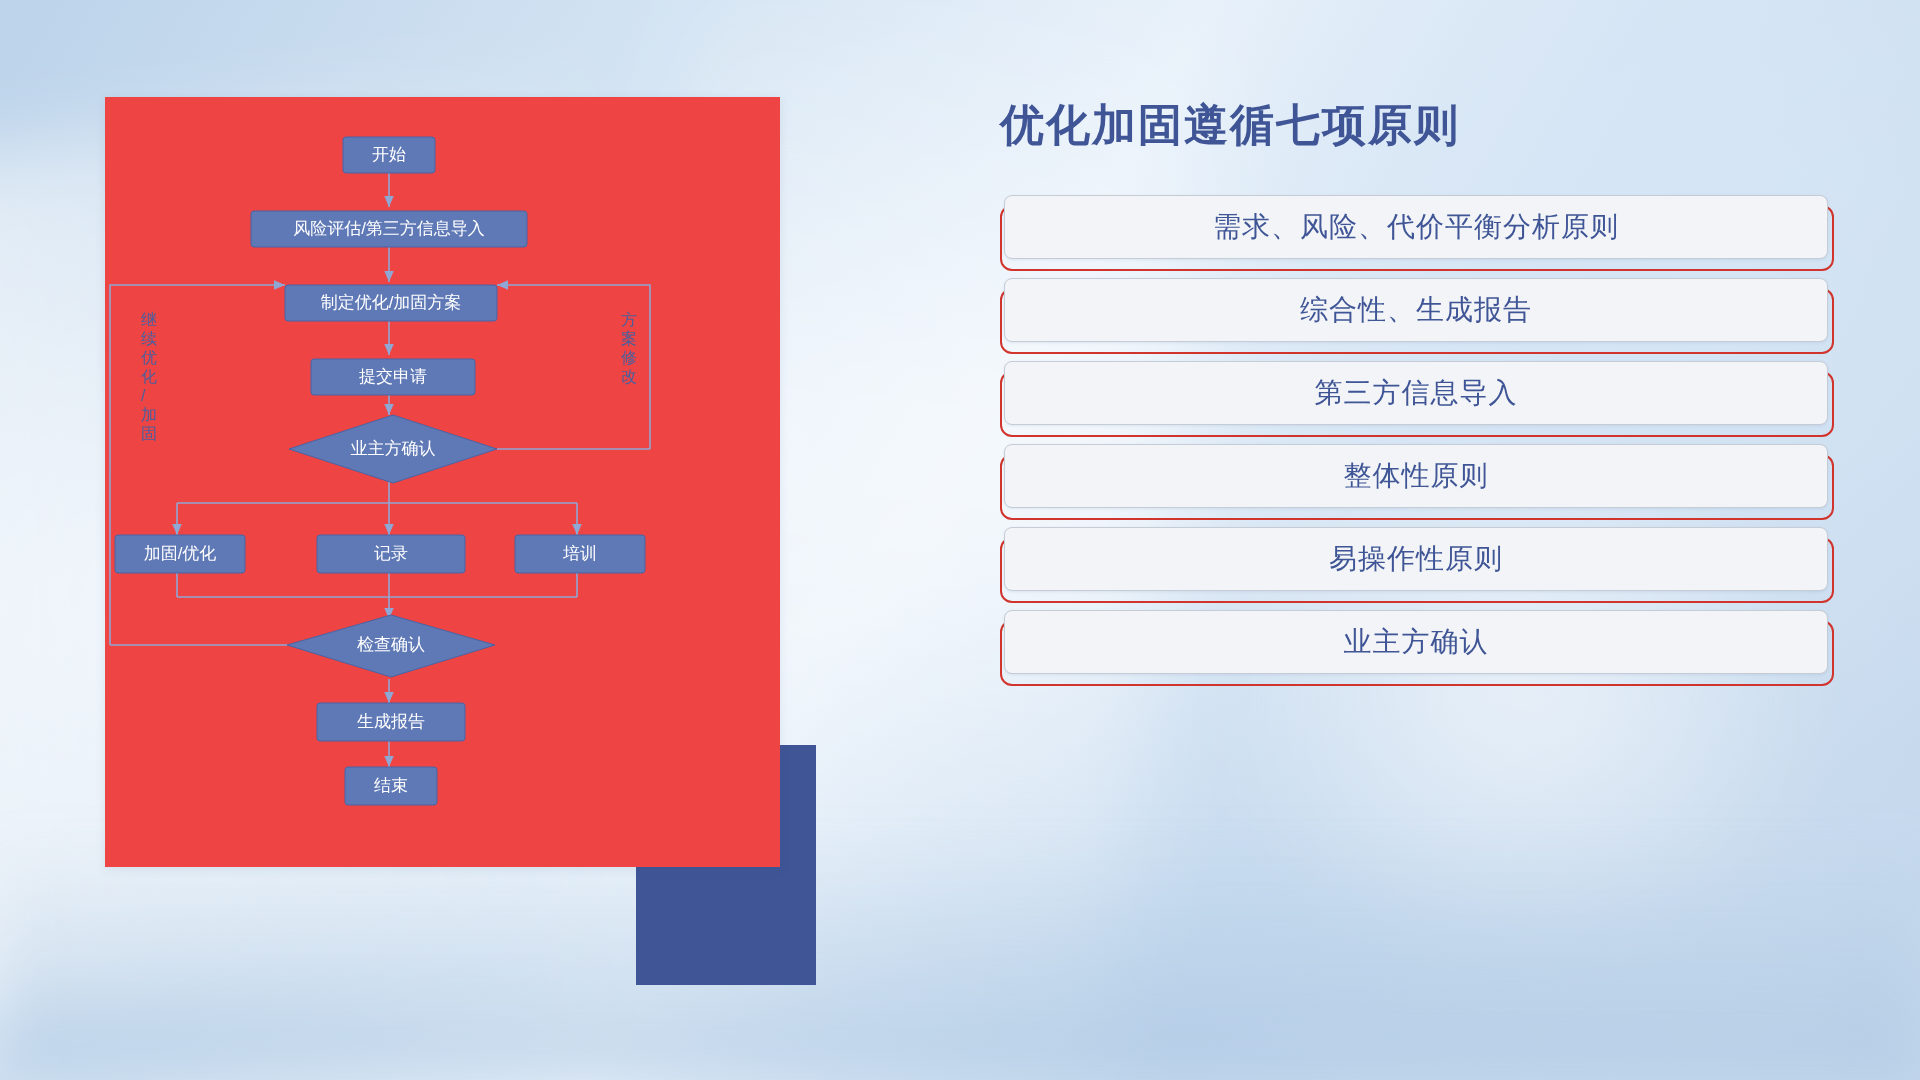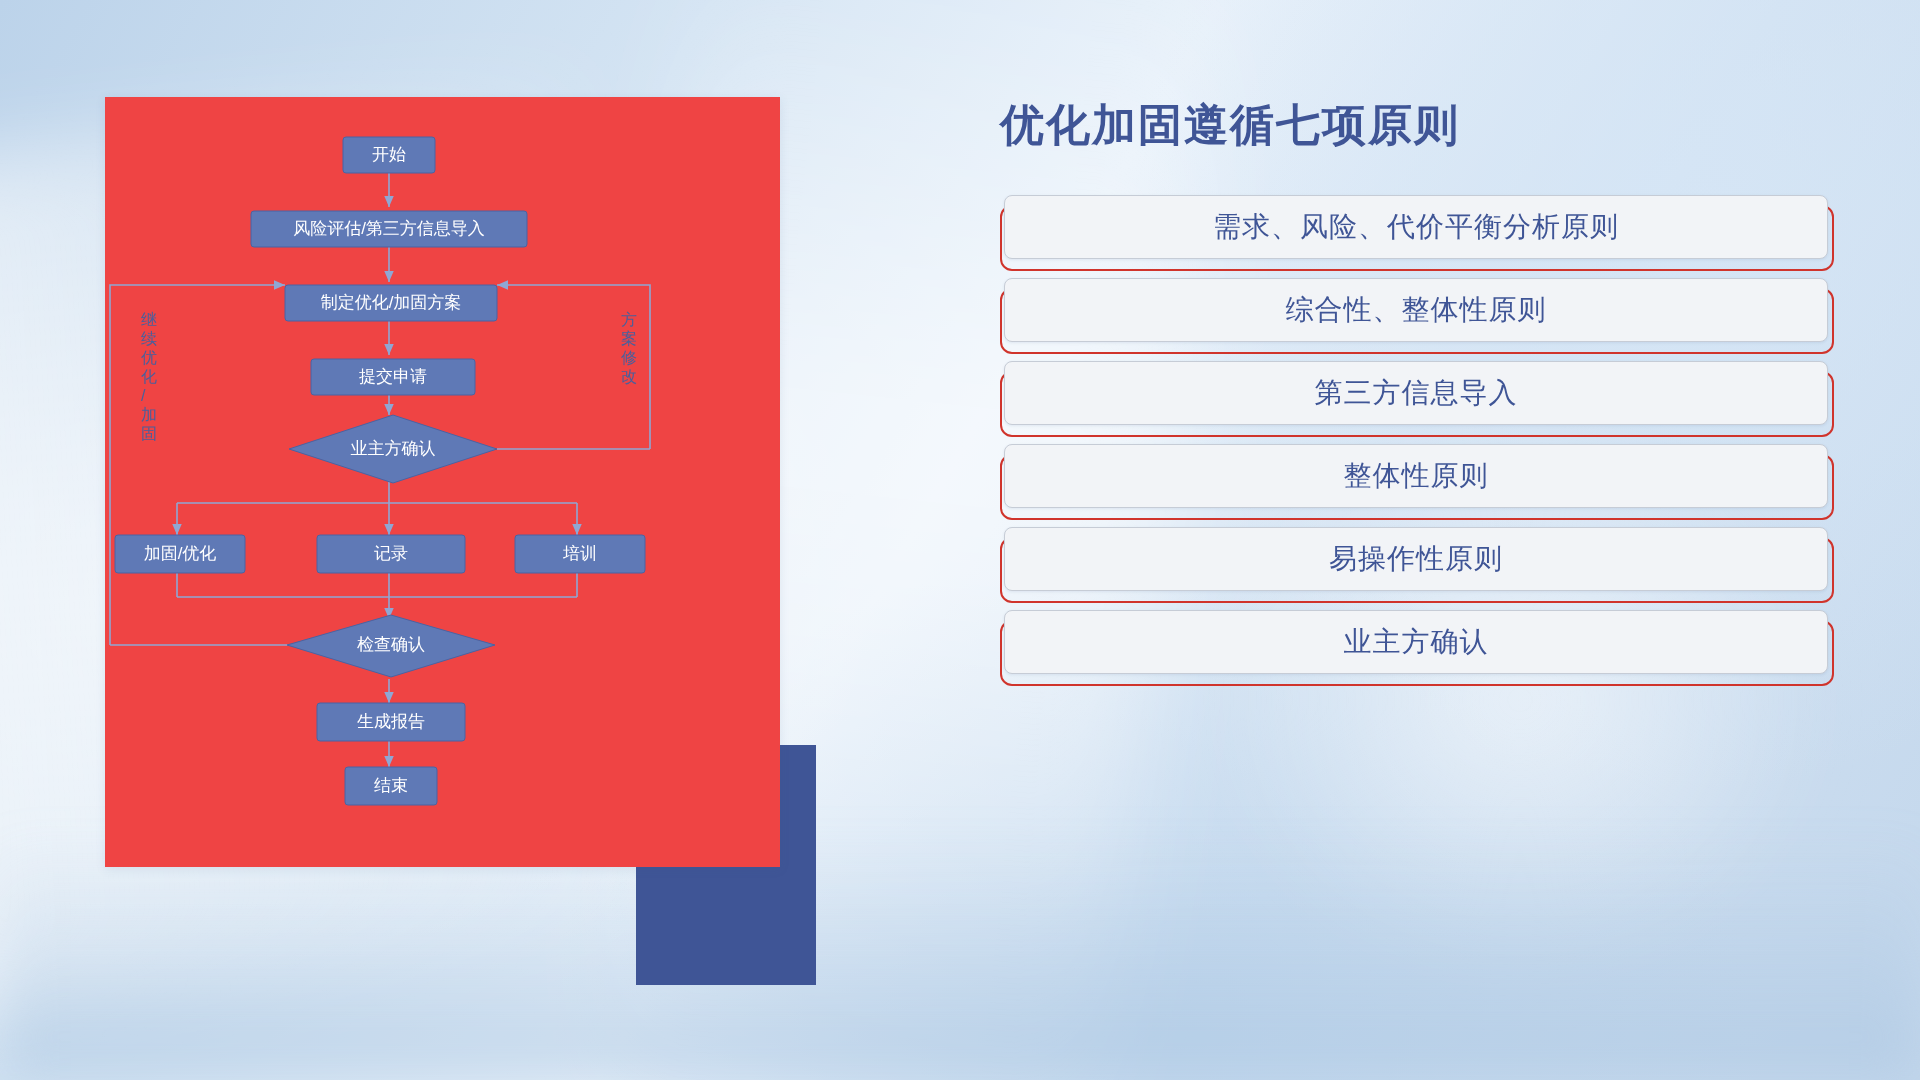--- a/index.html
+++ b/index.html
@@ -274,21 +274,21 @@
     <div class="principle-item">
       <div class="principle-shadow"></div>
       <div class="principle-box">
         <span class="principle-text">需求、风险、代价平衡分析原则</span>
       </div>
     </div>
 
     <div class="principle-item">
       <div class="principle-shadow"></div>
       <div class="principle-box">
-        <span class="principle-text">综合性、整体性原则</span>
+        <span class="principle-text">综合性、生成报告</span>
       </div>
     </div>
 
     <div class="principle-item">
       <div class="principle-shadow"></div>
       <div class="principle-box">
         <span class="principle-text">第三方信息导入</span>
       </div>
     </div>
 

